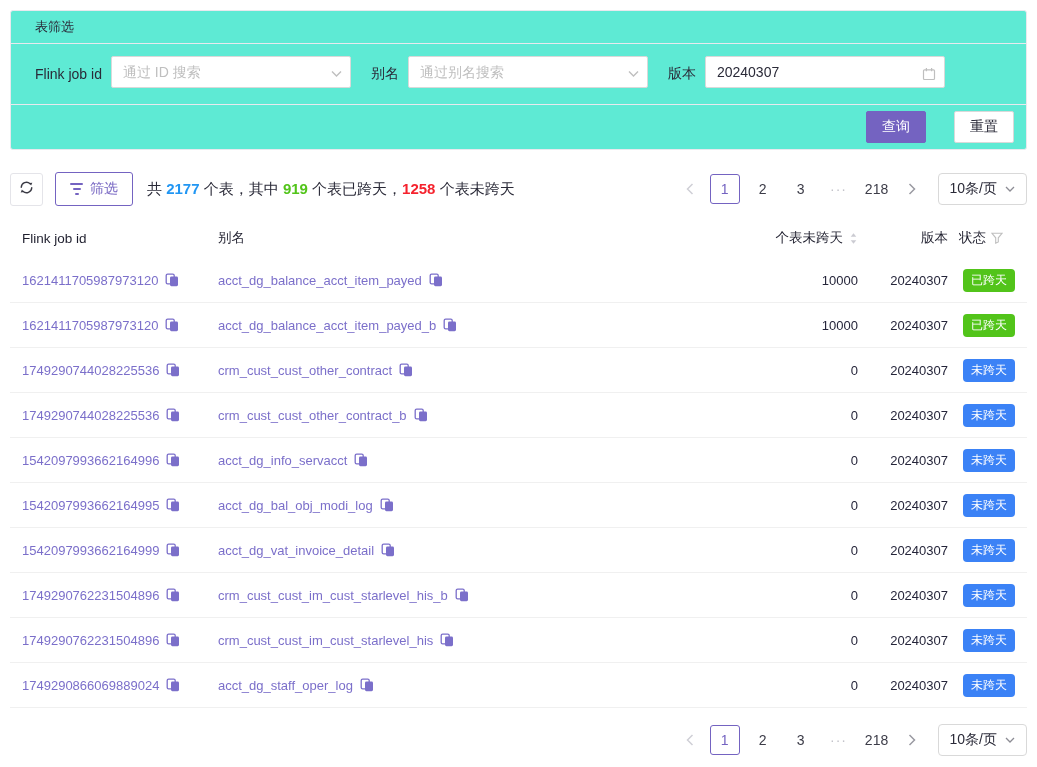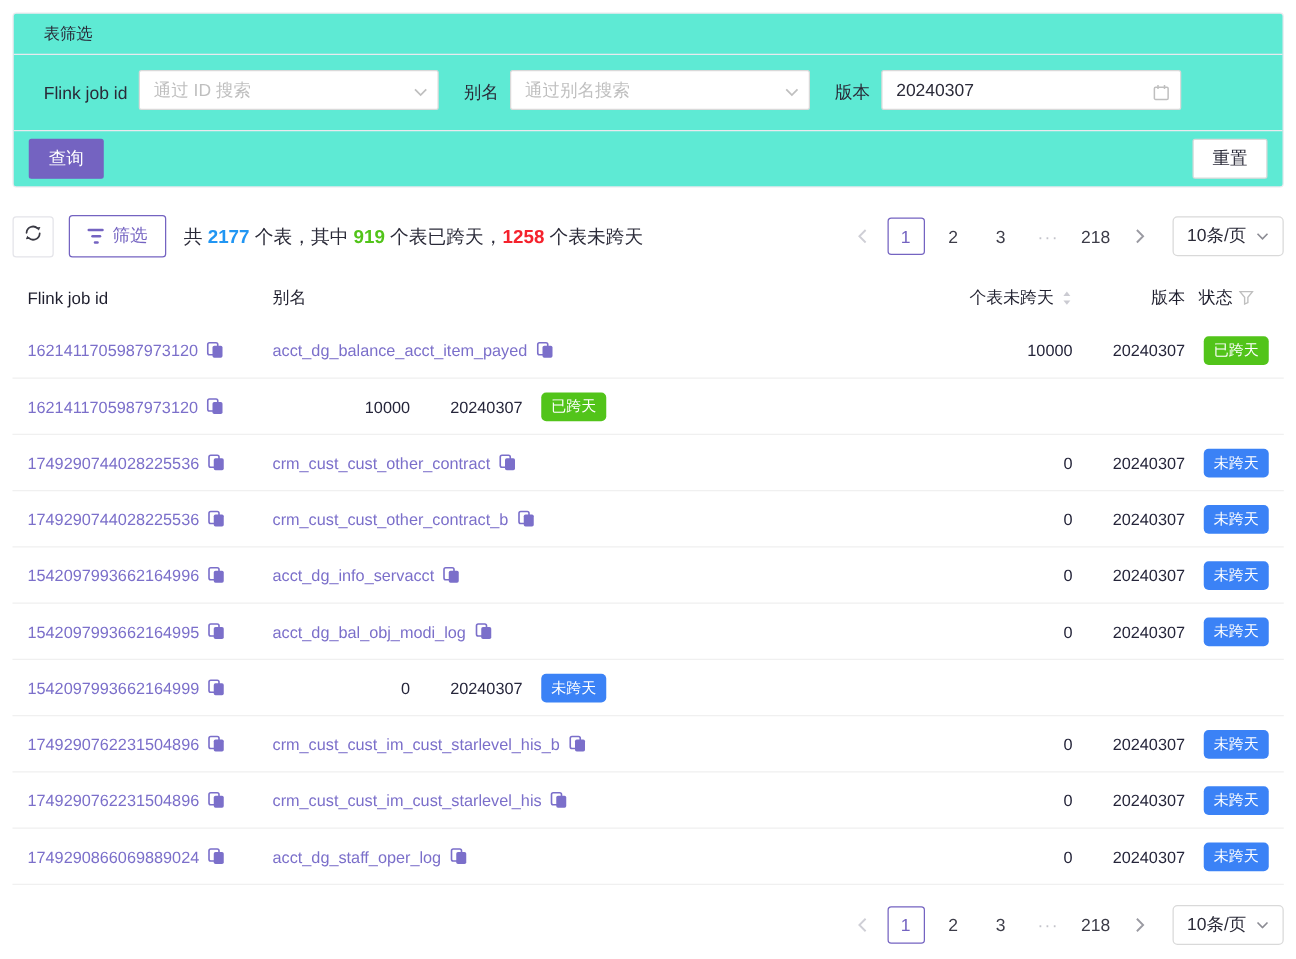--- a/index.html
+++ b/index.html
@@ -15,21 +15,21 @@
     border-bottom:1px solid #e9e9ee; }
   .f-label { font-size:14px; color:#2a2a38; margin-right:9px; white-space:nowrap; }
   .f-gap { width:20px; }
   .sel-box { position:relative; width:240px; height:36px; }
   .sel-box input { width:100%; height:32px; border:1px solid #d9d9d9; border-radius:2px;
     padding:0 30px 0 11px; font-size:14px; color:#2a2a38; outline:none;
     font-family:"Liberation Sans","DejaVu Sans",sans-serif; }
   .sel-box input::placeholder { color:#bfbfbf; }
   .suffix-ic { position:absolute; right:9px; top:50%; transform:translateY(-50%);
     display:flex; align-items:center; }
-  .card-footer { height:44px; display:flex; align-items:center; justify-content:space-between;
+  .card-footer { height:44px; display:flex; align-items:center; justify-content:flex-end;
     gap:28px; padding:0 12px; }
   .btn { height:32px; padding:0 15px; font-size:14px; border-radius:2px; cursor:pointer;
     display:inline-flex; align-items:center; justify-content:center;
     font-family:"Liberation Sans","DejaVu Sans",sans-serif; }
   .btn-primary { background:#7463c1; border:1px solid #7463c1; color:#fff; }
   .btn-default { background:#fff; border:1px solid #d9d9d9; color:#2a2a38; }
 
   
   .toolbar { margin-top:22px; display:flex; align-items:center; }
   .icon-btn { width:33px; height:33px; border:1px solid #e4e4e9; border-radius:3px;
@@ -228,20 +228,29 @@
   <div class="trow">
     <div class="col-id">
       <a class="link">1621411705987973120</a>
       <span class="copy-ic">
         <svg width="14" height="14" viewBox="0 0 14 14">
           <rect x="1.2" y="1.2" width="8" height="9.6" rx="1.4" fill="none" stroke="#7b6fca" stroke-width="1.3"></rect>
           <rect x="5" y="3.6" width="8" height="9.6" rx="1.4" fill="#7b6fca"></rect>
         </svg>
       </span>
     </div>
+    <div class="col-alias">
+      <a class="link">acct_dg_balance_acct_item_payed_b</a>
+      <span class="copy-ic">
+        <svg width="14" height="14" viewBox="0 0 14 14">
+          <rect x="1.2" y="1.2" width="8" height="9.6" rx="1.4" fill="none" stroke="#7b6fca" stroke-width="1.3"></rect>
+          <rect x="5" y="3.6" width="8" height="9.6" rx="1.4" fill="#7b6fca"></rect>
+        </svg>
+      </span>
+    </div>
     <div class="col-priority">10000</div>
     <div class="col-version">20240307</div>
     <div class="col-status">
       <span class="badge badge-green">已跨天</span>
     </div>
   </div>
 
   <div class="trow">
     <div class="col-id">
       <a class="link">1749290744028225536</a>
@@ -342,20 +351,29 @@
     <div class="col-priority">0</div>
     <div class="col-version">20240307</div>
     <div class="col-status">
       <span class="badge badge-red">未跨天</span>
     </div>
   </div>
 
   <div class="trow">
     <div class="col-id">
       <a class="link">1542097993662164999</a>
+      <span class="copy-ic">
+        <svg width="14" height="14" viewBox="0 0 14 14">
+          <rect x="1.2" y="1.2" width="8" height="9.6" rx="1.4" fill="none" stroke="#7b6fca" stroke-width="1.3"></rect>
+          <rect x="5" y="3.6" width="8" height="9.6" rx="1.4" fill="#7b6fca"></rect>
+        </svg>
+      </span>
+    </div>
+    <div class="col-alias">
+      <a class="link">acct_dg_vat_invoice_detail</a>
       <span class="copy-ic">
         <svg width="14" height="14" viewBox="0 0 14 14">
           <rect x="1.2" y="1.2" width="8" height="9.6" rx="1.4" fill="none" stroke="#7b6fca" stroke-width="1.3"></rect>
           <rect x="5" y="3.6" width="8" height="9.6" rx="1.4" fill="#7b6fca"></rect>
         </svg>
       </span>
     </div>
     <div class="col-priority">0</div>
     <div class="col-version">20240307</div>
     <div class="col-status">

